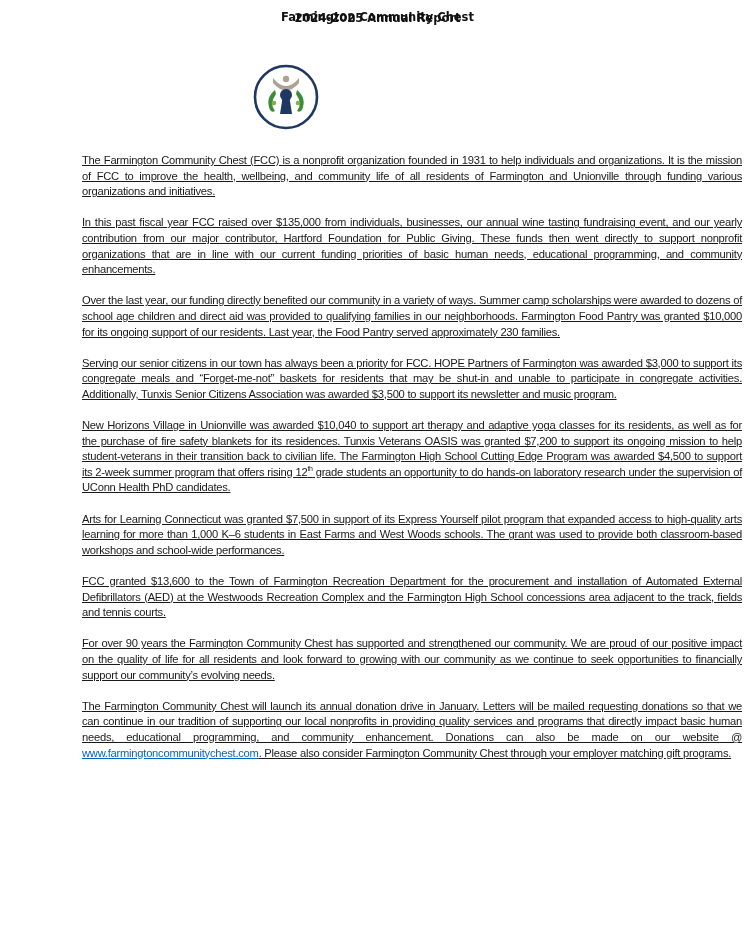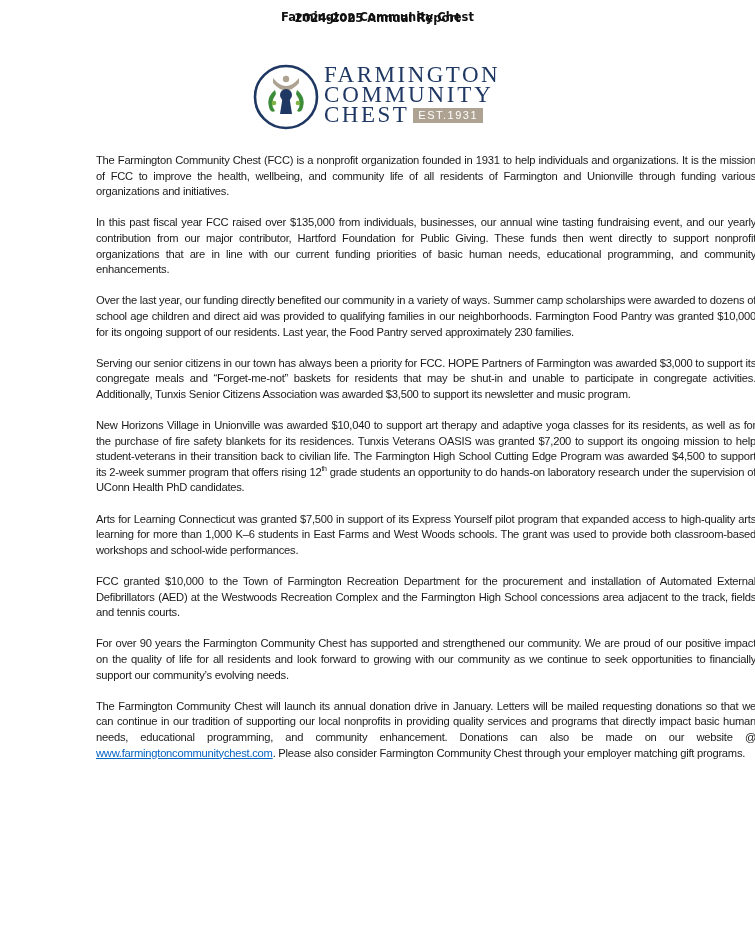--- a/index.html
+++ b/index.html
@@ -20,23 +20,23 @@
     .logo-text { position: absolute; left: 71px; top: 4px; font-family: "Liberation Serif", serif; color: #1f3763; }
     .logo-line { display: block; font-size: 23px; line-height: 20px; letter-spacing: 2.5px; }
     .logo-line.l2 { letter-spacing: 2.8px; }
     .est-badge {
       display: inline-block; vertical-align: top; margin-left: 4px; margin-top: 3px;
       background: #aea392; color: #ffffff; font-family: "Liberation Sans", sans-serif;
       font-size: 11px; line-height: 15px; letter-spacing: 1.5px; padding: 0 5px;
     }
 
     .body-text {
-      position: absolute; left: 96px; width: 660px; top: 153px;
+      position: absolute; left: 82px; width: 660px; top: 153px;
       font-family: "Liberation Sans Narrow", "Liberation Sans", sans-serif;
-      font-size: 11.2px; line-height: 15.6px; color: #1a1a1a;
+      font-size: 11.2px; line-height: 15.6px; color: #1a1a1a; text-decoration: underline;
     }
     .body-text p {
       margin: 0 0 15.6px 0; text-align: justify;
       letter-spacing: -0.25px;
     }
     .body-text a { color: #0563c1; text-decoration: underline; }
     sup { font-size: 7px; line-height: 0; }
   </style>
 </head>
 <body>
@@ -49,32 +49,25 @@
     <circle cx="33" cy="33" r="31" fill="none" stroke="#1f3763" stroke-width="2.6"></circle>
     <circle cx="33" cy="15" r="3.2" fill="#aea392"></circle>
     <path d="M20 14 Q33 30 46 14 L46 19 Q33 34 20 19 Z" fill="#aea392"></path>
     <circle cx="33" cy="31" r="6" fill="#1f3763"></circle>
     <path d="M29.5 34 L27 50 L39 50 L36.5 34 Z" fill="#1f3763"></path>
     <path d="M22 26 Q12 34 17 46 Q19 49 22 47 Q16 40 23 30 Z" fill="#3c8c3a"></path>
     <circle cx="21" cy="39" r="2.3" fill="#7fb342"></circle>
     <path d="M44 26 Q54 34 49 46 Q47 49 44 47 Q50 40 43 30 Z" fill="#3c8c3a"></path>
     <circle cx="45" cy="39" r="2.3" fill="#7fb342"></circle>
   </svg>
-  <div class="logo-text">
-    <span class="logo-line l1">FARMINGTON</span>
-    <span class="logo-line l2">COMMUNITY</span>
-    <span class="logo-line l3">
-      <span>CHEST</span><span class="est-badge">EST.1931</span>
-    </span>
-  </div>
 </div>
 
 <div class="body-text">
   <p>The Farmington Community Chest (FCC) is a nonprofit organization founded in 1931 to help individuals and organizations.  It is the mission of FCC to improve the health, wellbeing, and community life of all residents of Farmington and Unionville through funding various organizations and initiatives.</p>
   <p>In this past fiscal year FCC raised over $135,000 from individuals, businesses, our annual wine tasting fundraising event, and our yearly contribution from our major contributor, Hartford Foundation for Public Giving.  These funds then went directly to support nonprofit organizations that are in line with our current funding priorities of basic human needs, educational programming, and community enhancements.</p>
   <p>Over the last year, our funding directly benefited our community in a variety of ways.  Summer camp scholarships were awarded to dozens of school age children and direct aid was provided to qualifying families in our neighborhoods. Farmington Food Pantry was granted $10,000 for its ongoing support of our residents.  Last year, the Food Pantry served approximately 230 families.</p>
   <p>Serving our senior citizens in our town has always been a priority for FCC.  HOPE Partners of Farmington was awarded $3,000 to support its congregate meals and “Forget-me-not” baskets for residents that may be shut-in and unable to participate in congregate activities.  Additionally, Tunxis Senior Citizens Association was awarded $3,500 to support its newsletter and music program.</p>
   <p><span>New Horizons Village in Unionville was awarded $10,040 to support art therapy and adaptive yoga classes for its residents, as well as for the purchase of fire safety blankets for its residences. Tunxis Veterans OASIS was granted $7,200 to support its ongoing mission to help student-veterans in their transition back to civilian life.  The Farmington High School Cutting Edge Program was awarded $4,500 to support its 2-week summer program that offers rising 12</span><sup>th</sup><span> grade students an opportunity to do hands-on laboratory research under the supervision of UConn Health PhD candidates.</span></p>
   <p>Arts for Learning Connecticut was granted $7,500 in support of its Express Yourself pilot program that expanded access to high-quality arts learning for more than 1,000 K–6 students in East Farms and West Woods schools. The grant was used to provide both classroom-based workshops and school-wide performances.</p>
-  <p>FCC granted $10,000 to the Town of Farmington Recreation Department for the procurement and installation of Automated External Defibrillators (AED) at the Westwoods Recreation Complex and the Farmington High School concessions area adjacent to the track, fields and tennis courts.</p>
+  <p>FCC granted $13,600 to the Town of Farmington Recreation Department for the procurement and installation of Automated External Defibrillators (AED) at the Westwoods Recreation Complex and the Farmington High School concessions area adjacent to the track, fields and tennis courts.</p>
   <p>For over 90 years the Farmington Community Chest has supported and strengthened our community.  We are proud of our positive impact on the quality of life for all residents and look forward to growing with our community as we continue to seek opportunities to financially support our community’s evolving needs.</p>
   <p><span>The Farmington Community Chest will launch its annual donation drive in January.  Letters will be mailed requesting donations so that we can continue in our tradition of supporting our local nonprofits in providing quality services and programs that directly impact basic human needs, educational programming, and community enhancement.  Donations can also be made on our website @ </span><a href="#">www.farmingtoncommunitychest.com</a><span>.  Please also consider Farmington Community Chest through your employer matching gift programs.</span></p>
 </div>
 
 </body></html>

